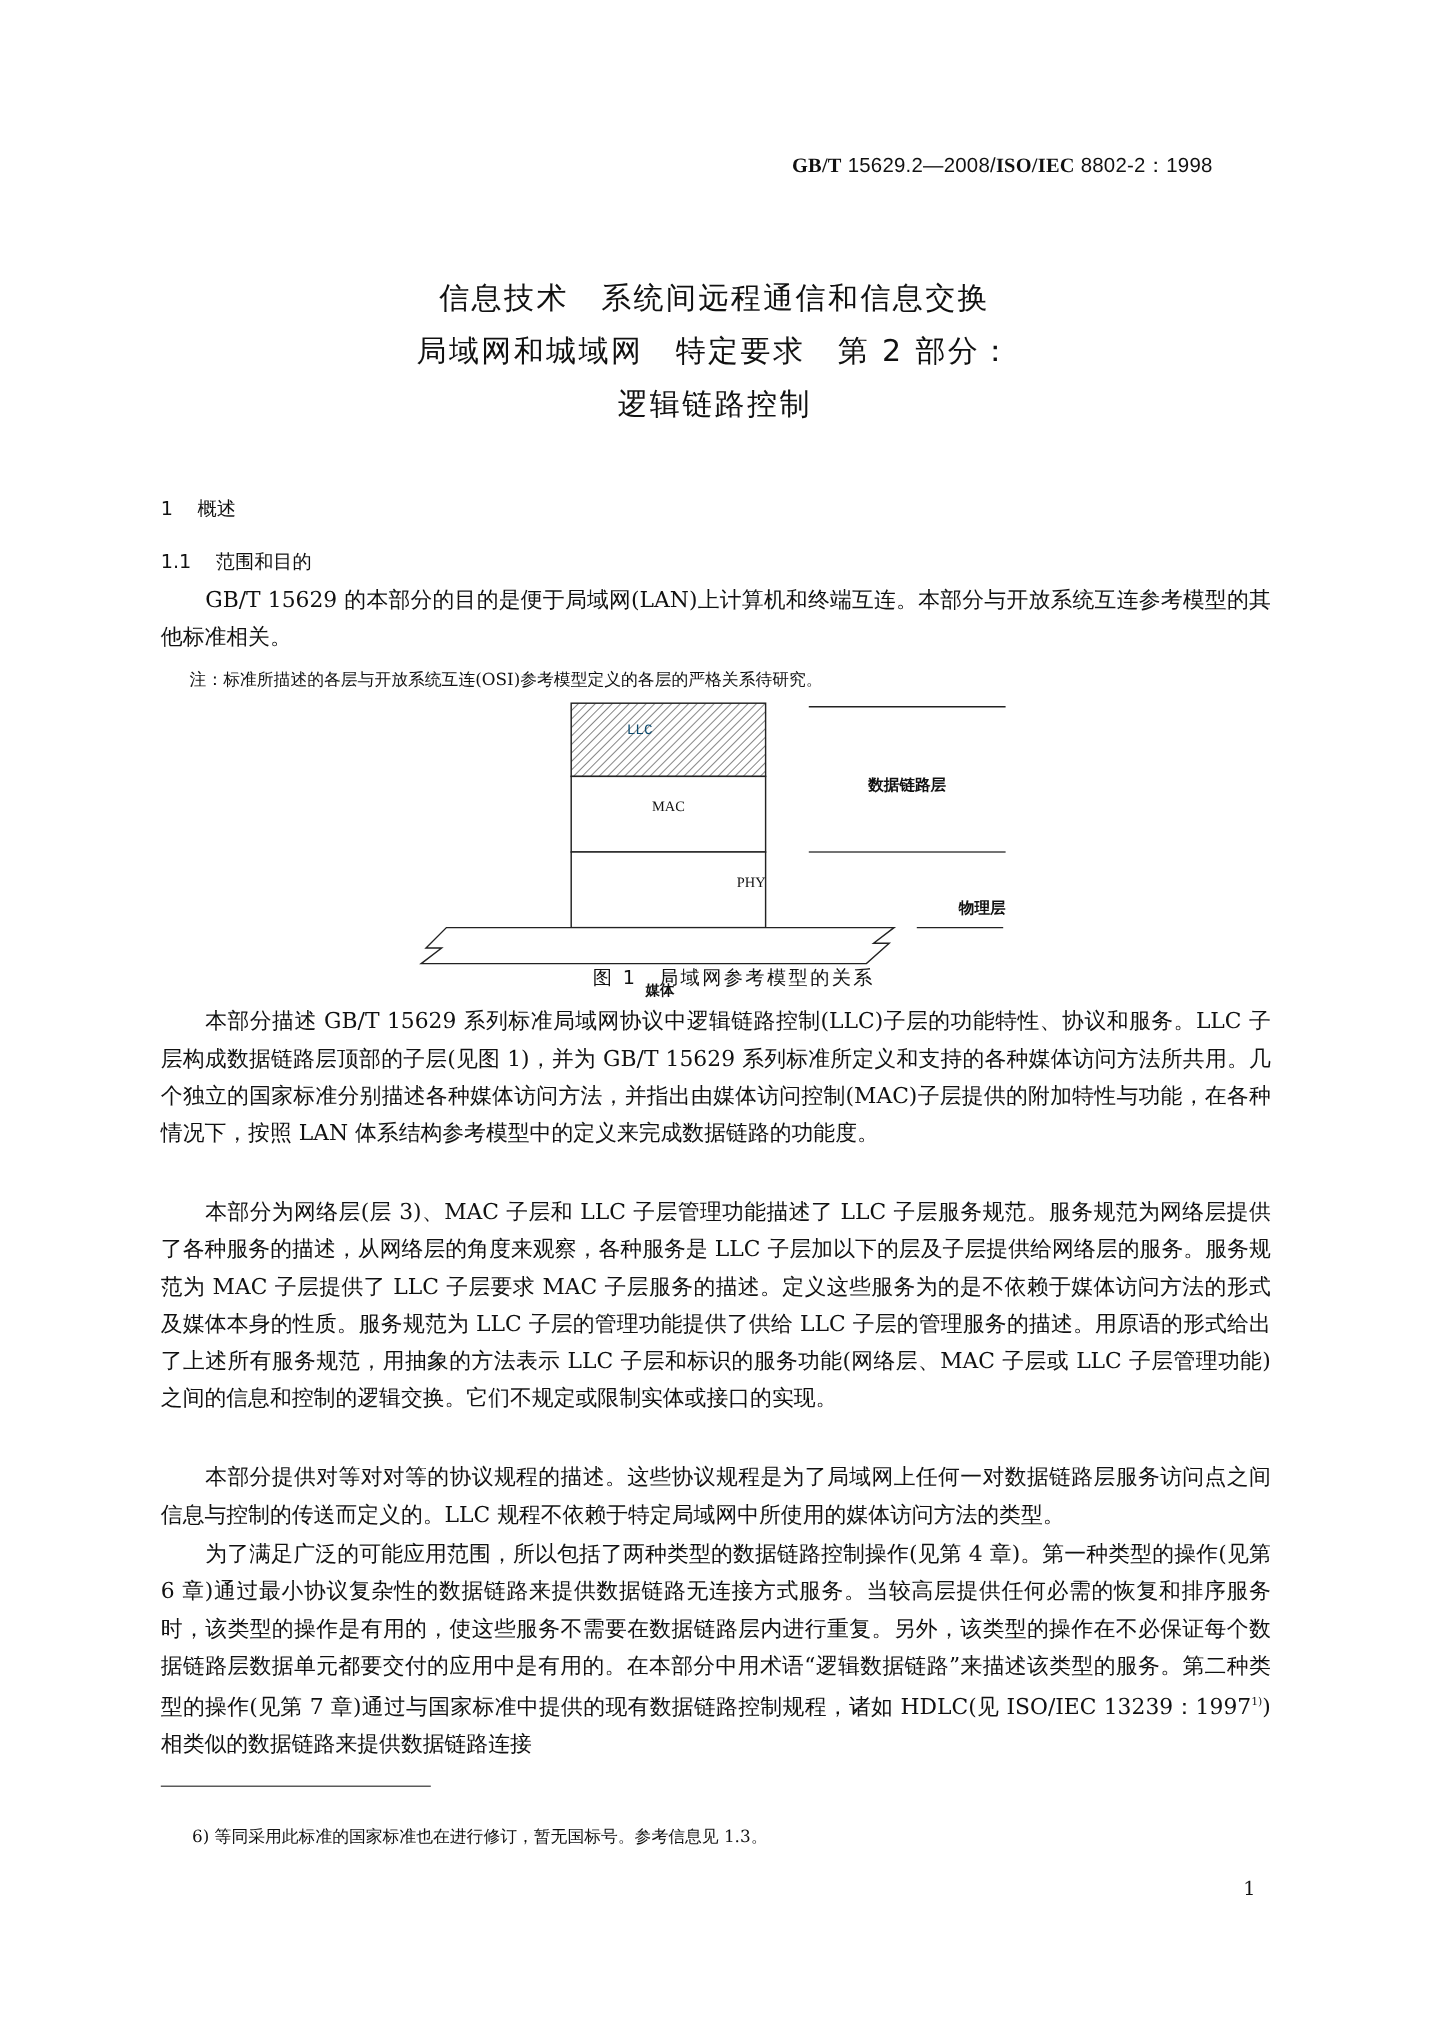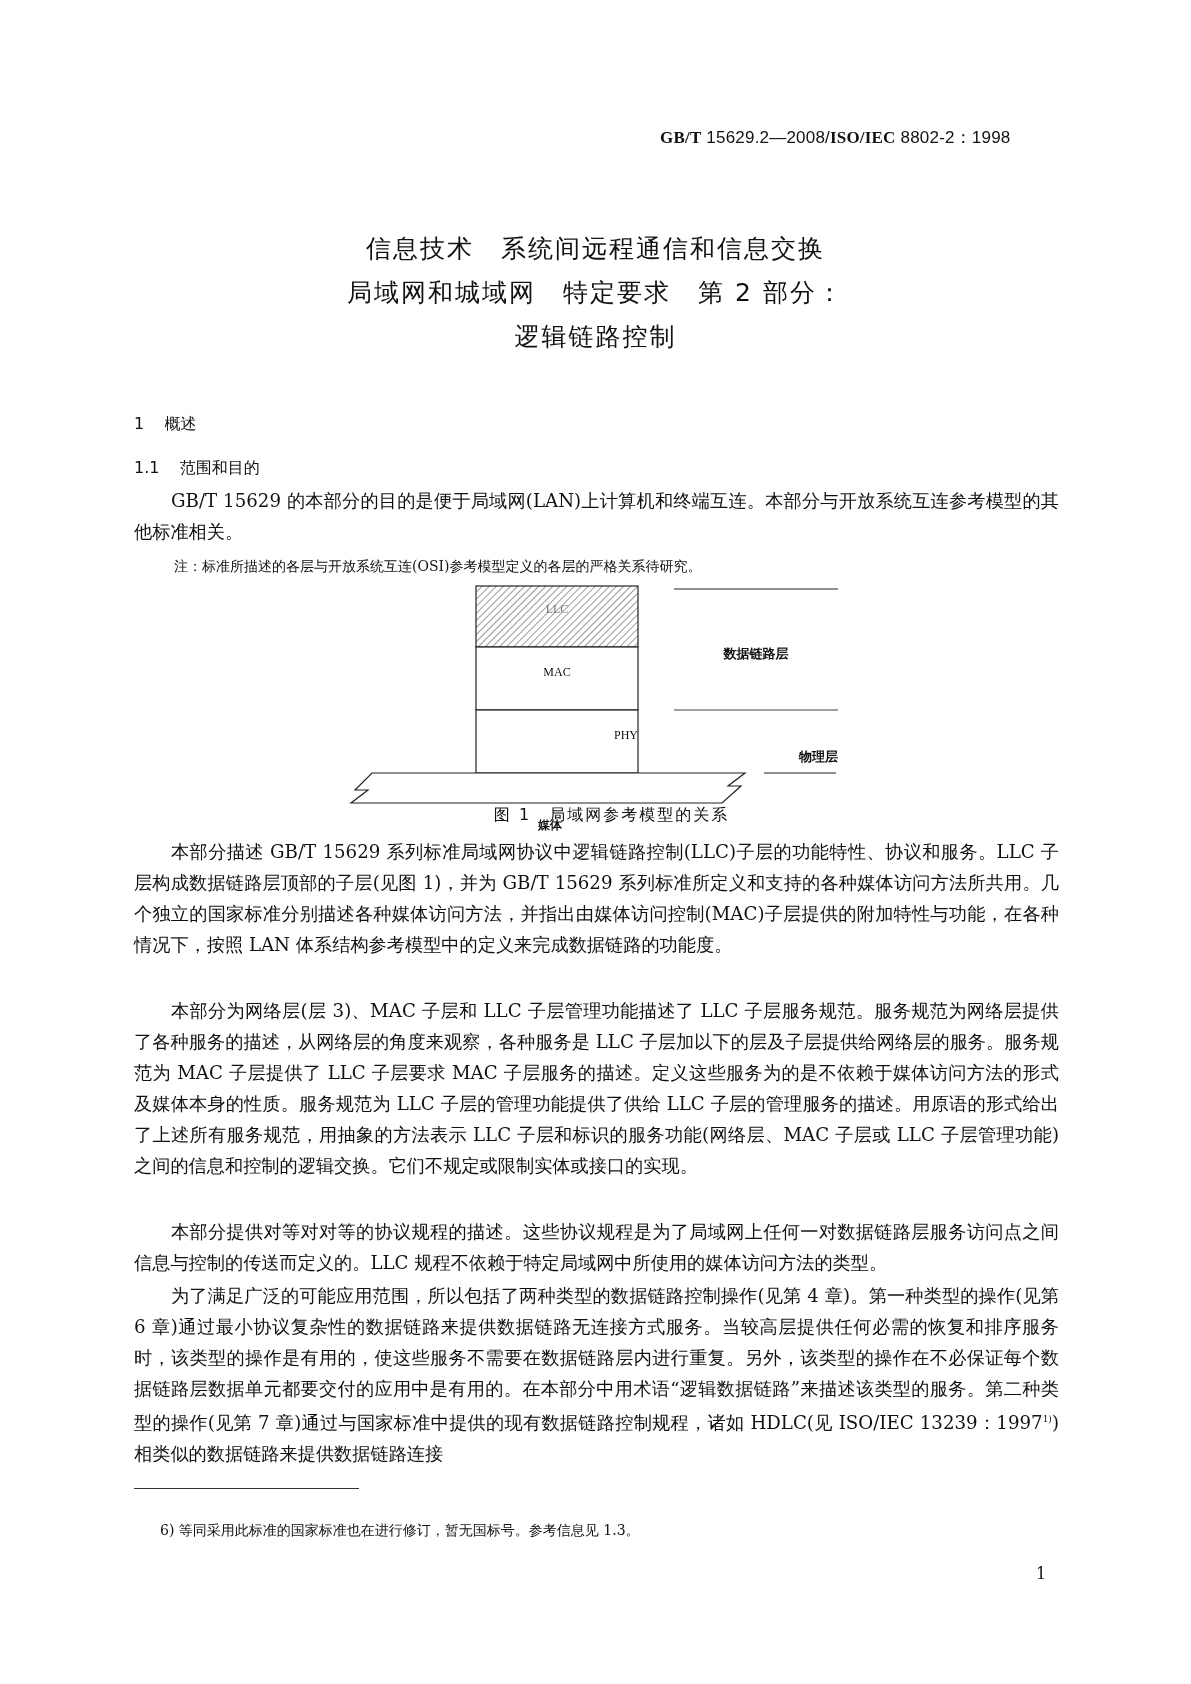--- a/index.html
+++ b/index.html
@@ -9,21 +9,21 @@
   .header-code { left:660px; top:126px; font-size:17px; letter-spacing:0.2px;
                  font-family:"Liberation Sans","DejaVu Sans",sans-serif; white-space:nowrap; }
   .header-code b { font-family:"Liberation Serif","DejaVu Serif",serif; }
   .title { left:0; width:1191px; text-align:center; font-family:"DejaVu Sans",sans-serif;
            font-size:25px; letter-spacing:2px; }
   .h1 { left:134px; top:414px; font-size:16px; font-family:"DejaVu Sans",sans-serif; }
   .h2 { left:134px; top:458px; font-size:16px; font-family:"DejaVu Sans",sans-serif; }
   .h-num { display:inline-block; }
   .para { left:134px; width:925px; font-size:18.2px; line-height:31px; text-align:justify;
           text-indent:37px; }
-  .note { left:174px; top:558px; font-size:14px; }
+  .note { left:158px; top:558px; font-size:14px; }
   .diagram { left:0; top:0; width:1191px; height:1684px; pointer-events:none; }
   .caption { left:0; width:1191px; top:805px; text-align:center; font-size:16px;
              font-family:"DejaVu Sans",sans-serif; letter-spacing:2px;margin-left:16px; }
   .footnote-rule { left:134px; top:1488px; width:225px; border-top:1px solid #333; }
   .footnote { left:160px; top:1522px; font-size:14px; }
   .page-num { left:1036px; top:1564px; font-size:16px; }
   sup { font-size:9px; }
 </style>
 </head>
 <body>
@@ -58,21 +58,21 @@
   <rect x="476" y="647" width="162" height="63" fill="#fff" stroke="#222" stroke-width="1.2"></rect>
   <rect x="476" y="710" width="162" height="63" fill="#fff" stroke="#222" stroke-width="1.2"></rect>
 
   <line x1="674" y1="589" x2="838" y2="589" stroke="#222" stroke-width="1.2"></line>
   <line x1="674" y1="710" x2="838" y2="710" stroke="#444" stroke-width="1.2"></line>
   <line x1="764" y1="773" x2="836" y2="773" stroke="#222" stroke-width="1.2"></line>
 
   <path d="M372,773 L745,773 L728,786 L741,786 L722,803 L351,803 L368,790 L355,790 Z" fill="#fff" stroke="#222" stroke-width="1.2"></path>
 </svg>
 
-<div class="abs" style="left:476px; top:602px; width:162px; text-align:center; font-size:12px; font-family:Liberation Serif, serif; color:#737373;">LLC</div>
+<div class="abs" style="left:452px; top:602px; width:162px; text-align:center; font-size:12px; font-family:Liberation Mono, monospace; color:#0c4a6e;">LLC</div>
 <div class="abs" style="left:476px; top:665px; width:162px; text-align:center; font-size:12px; font-family:'Liberation Serif',serif;">MAC</div>
 <div class="abs" style="left:476px; top:728px; width:162px; text-align:right; font-size:12px; font-family:'Liberation Serif',serif;">PHY</div>
 <div class="abs" style="left:370px; top:780px; width:360px; text-align:center; font-size:12px; font-weight:bold; font-family:'DejaVu Sans',sans-serif;margin-top:37px;">媒体</div>
 <div class="abs" style="left:674px; top:645px; width:164px; text-align:center; font-size:13px; font-weight:bold; font-family:'DejaVu Sans',sans-serif;">数据链路层</div>
 <div class="abs" style="left:674px; top:732px; width:164px; text-align:right; font-size:13px; font-weight:bold; font-family:'DejaVu Sans',sans-serif;margin-top:16px;">物理层</div>
 
 <div class="abs caption">图 1　局域网参考模型的关系</div>
 
 <div class="abs para" style="top:836px;">本部分描述 GB/T 15629 系列标准局域网协议中逻辑链路控制(LLC)子层的功能特性、协议和服务。LLC 子层构成数据链路层顶部的子层(见图 1)，并为 GB/T 15629 系列标准所定义和支持的各种媒体访问方法所共用。几个独立的国家标准分别描述各种媒体访问方法，并指出由媒体访问控制(MAC)子层提供的附加特性与功能，在各种情况下，按照 LAN 体系结构参考模型中的定义来完成数据链路的功能度。</div>
 <div class="abs para" style="top:995px;">本部分为网络层(层 3)、MAC 子层和 LLC 子层管理功能描述了 LLC 子层服务规范。服务规范为网络层提供了各种服务的描述，从网络层的角度来观察，各种服务是 LLC 子层加以下的层及子层提供给网络层的服务。服务规范为 MAC 子层提供了 LLC 子层要求 MAC 子层服务的描述。定义这些服务为的是不依赖于媒体访问方法的形式及媒体本身的性质。服务规范为 LLC 子层的管理功能提供了供给 LLC 子层的管理服务的描述。用原语的形式给出了上述所有服务规范，用抽象的方法表示 LLC 子层和标识的服务功能(网络层、MAC 子层或 LLC 子层管理功能)之间的信息和控制的逻辑交换。它们不规定或限制实体或接口的实现。</div>

